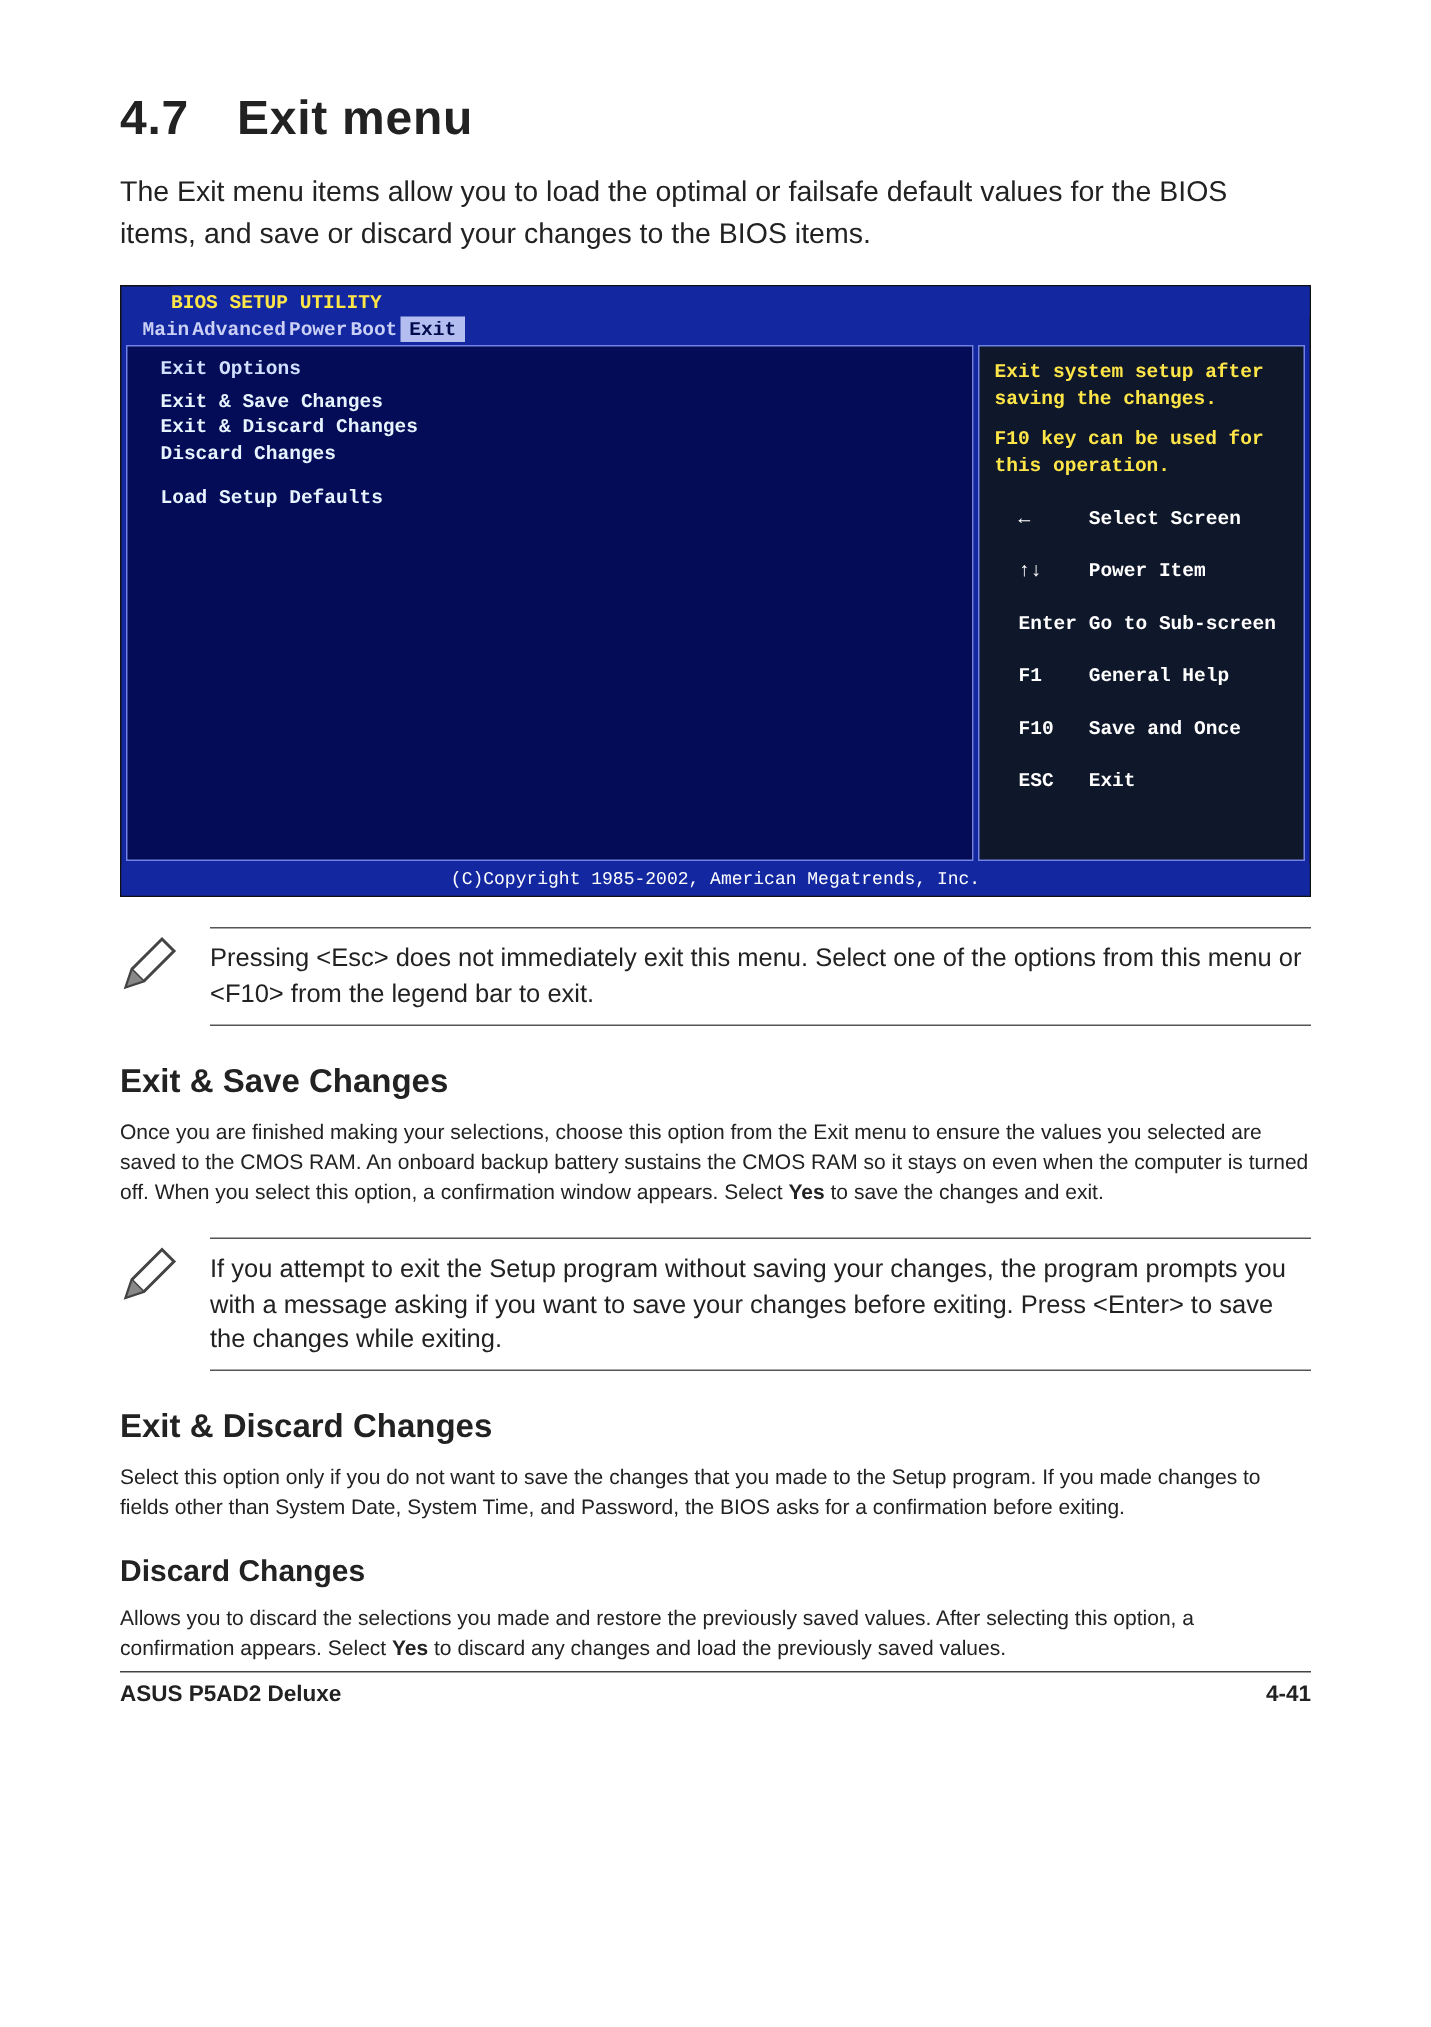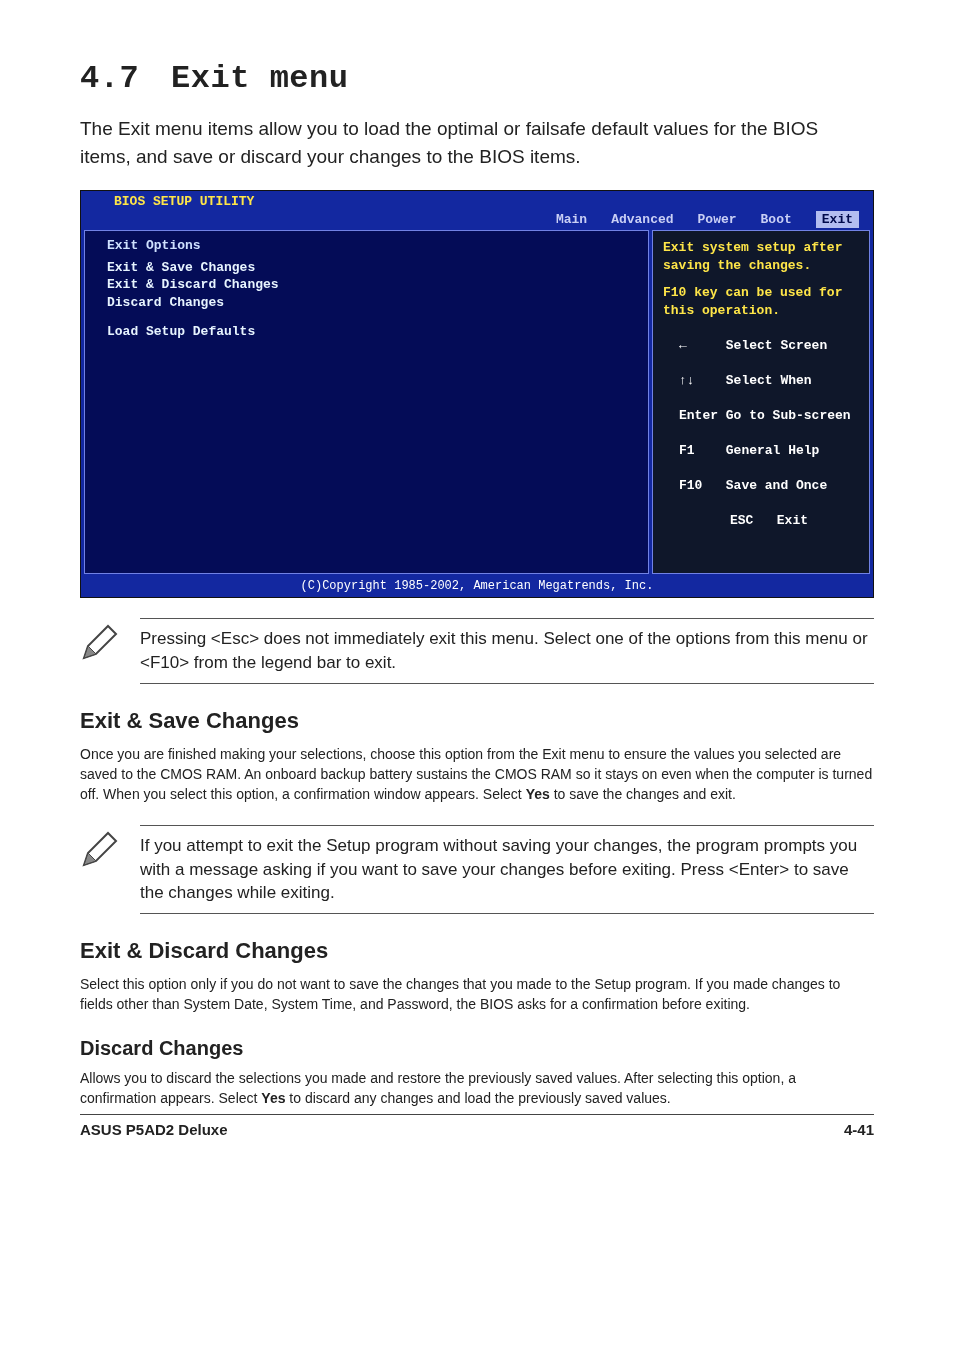--- a/index.html
+++ b/index.html
@@ -9,21 +9,21 @@
     color: #222;
     width: 954px;
     margin: 0 auto;
     padding: 60px 80px 40px 80px;
   }
   h1.section-title {
     font-size: 32px;
     font-weight: 900;
     margin-bottom: 18px;
     letter-spacing: 0.5px;
-    font-family: Liberation Mono, monospace;
+    font-family: Liberation Sans, sans-serif;
   }
   .section-num { display: inline-block; margin-right: 32px; }
   p.intro {
     font-size: 19px;
     line-height: 1.45;
     margin-bottom: 20px;
   }
   
   .bios {
     background: #1328a0;
@@ -36,25 +36,24 @@
   .bios-title {
     background: #1328a0;
     color: #ffe648;
     text-align: left;
     font-weight: bold;
     padding-top: 2px;
     margin-left: 33px;
   }
   .bios-tabs {
     display: flex;
-    gap: 24px;
+    gap: 2px;
     padding: 0 14px 2px 14px;
     color: #c9cff5;
     font-weight: bold;
-    justify-content: flex-end;
   }
   .bios-tabs span { color: #c9cff5; }
   .bios-tab-active {
     background: #b3bdf0;
     color: #010a4b !important;
     padding: 0 6px;
   }
   .bios-body { display: flex; }
   .bios-left {
     flex: 1;
@@ -166,25 +165,25 @@
       <div class="opt">Load Setup Defaults</div>
     </div>
     <div class="bios-right">
       <div class="help1">
         <div>Exit system setup after saving the changes.</div>
         <div style="height:10px"></div>
         <div>F10 key can be used for this operation.</div>
       </div>
       <div class="legend">
 <span class="key" style="display: block;">←     Select Screen</span>
-<span class="key" style="display: block;">↑↓    Select When</span>
+<span class="key" style="display: block;">↑↓    Power Item</span>
 <span class="key" style="display: block;">Enter Go to Sub-screen</span>
 <span class="key" style="display: block;">F1    General Help</span>
 <span class="key" style="display: block;">F10   Save and Once</span>
-<span class="key" style="display: block; text-align: center;">ESC   Exit</span>
+<span class="key" style="display: block;">ESC   Exit</span>
       </div>
     </div>
   </div>
   <div class="bios-footer">(C)Copyright 1985-2002, American Megatrends, Inc.</div>
 </div>
 
 <div class="note">
   <div class="icon">
     <svg viewBox="0 0 40 40" width="40" height="40">
       <path d="M4 36 L8 24 L28 4 L36 12 L16 32 Z" fill="none" stroke="#444" stroke-width="2"></path>

